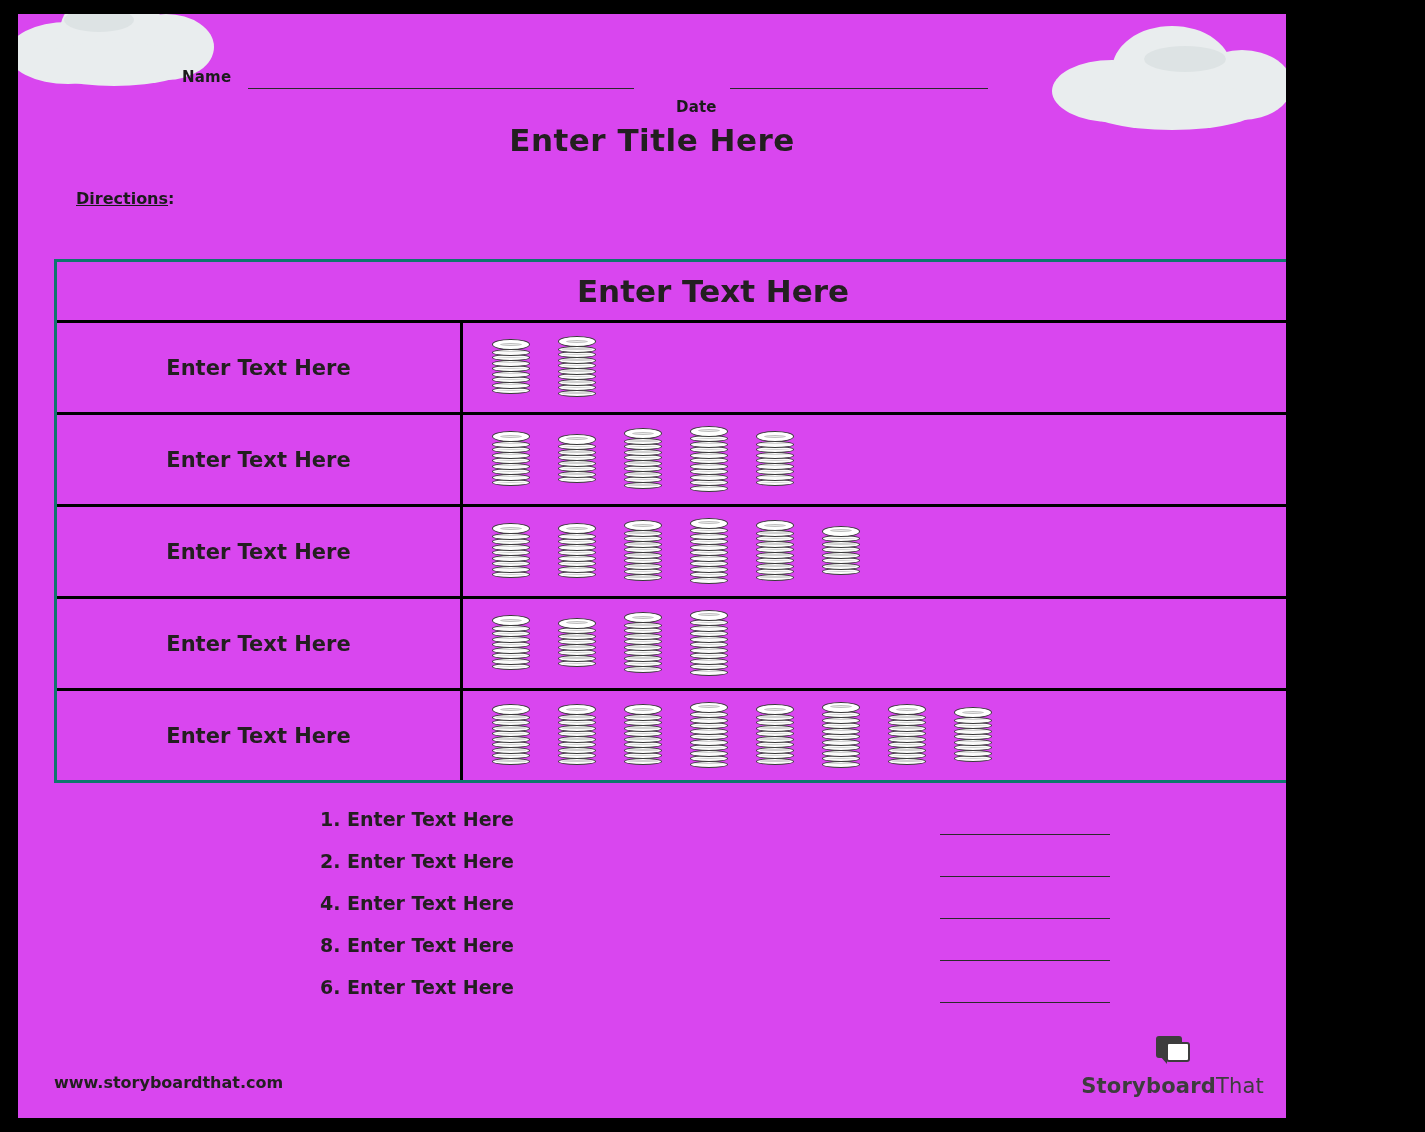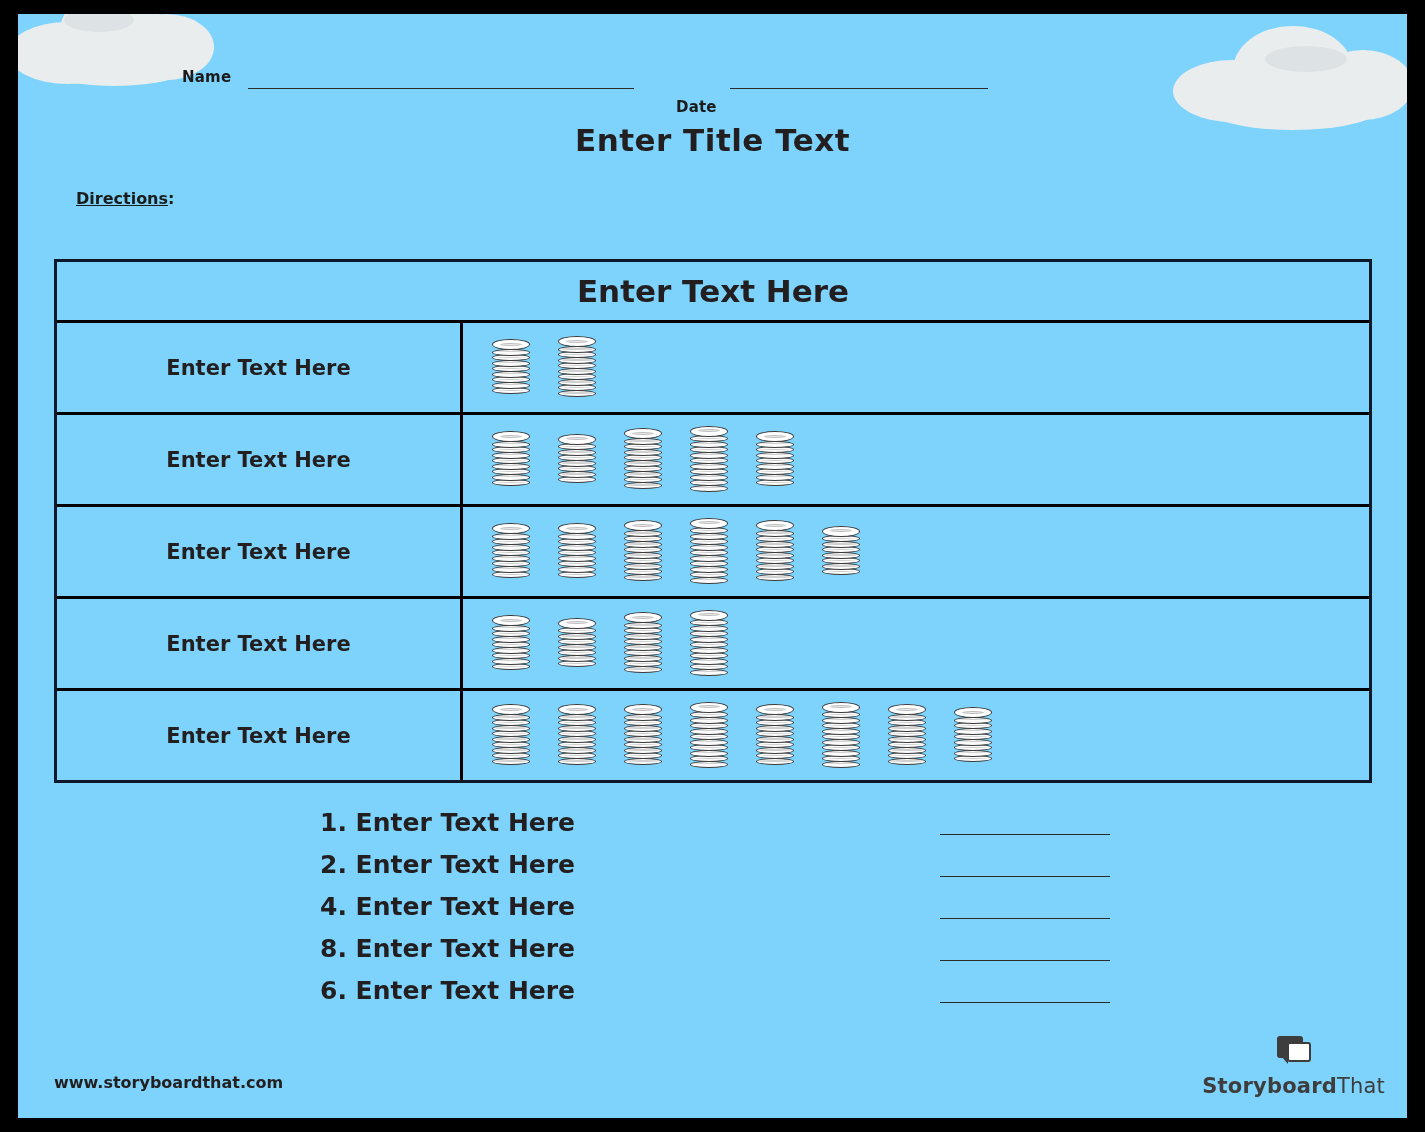--- a/index.html
+++ b/index.html
@@ -10,23 +10,23 @@
   body {
     width: 1425px;
     height: 1132px;
     font-family: "DejaVu Sans", sans-serif;
     overflow: hidden;
   }
   .page {
     position: absolute;
     left: 18px;
     top: 14px;
-    width: 1389px;
+    width: 1268px;
     height: 1104px;
-    background: #7dd3fc;
+    background: #d946ef;
     overflow: hidden;
   }
 
   
   .cloud {
     position: absolute;
     pointer-events: none;
   }
   .cloud .puff {
     position: absolute;
@@ -92,21 +92,21 @@
   .directions .u {
     text-decoration: underline;
   }
 
   
   .tbl {
     position: absolute;
     left: 36px;
     top: 245px;
     width: 1318px;
-    border: 3px solid #0f172a;
+    border: 3px solid #0f766e;
     box-sizing: border-box;
   }
   .tbl-head {
     height: 58px;
     border-bottom: 3px solid #000;
     display: flex;
     align-items: center;
     justify-content: center;
   }
   .tbl-head span {
@@ -192,21 +192,21 @@
     width: 100%;
   }
   .q {
     position: relative;
     height: 42px;
   }
   .q .qtext {
     position: absolute;
     left: 302px;
     top: 6px;
-    font-size: 25px;
+    font-size: 19px;
     font-weight: bold;
     color: #231f20;
     white-space: nowrap;
   }
   .q .qline {
     position: absolute;
     left: 922px;
     top: 32px;
     width: 170px;
     border-bottom: 1.5px solid #2b2b2b;
@@ -286,21 +286,21 @@
     <div class="puff p3"></div>
     <div class="puff p4"></div>
     <div class="shade s1"></div>
   </div>
 
   <div class="lbl name">Name</div>
   <div class="rule name"></div>
   <div class="lbl date">Date</div>
   <div class="rule date"></div>
 
-  <div class="title">Enter Title Text</div>
+  <div class="title">Enter Title Here</div>
 
   <div class="directions">
     <span class="u">Directions</span><span>:</span>
   </div>
 
   <div class="tbl">
     <div class="tbl-head">
       <span>Enter Text Here</span>
     </div>
     <div id="table-rows">

